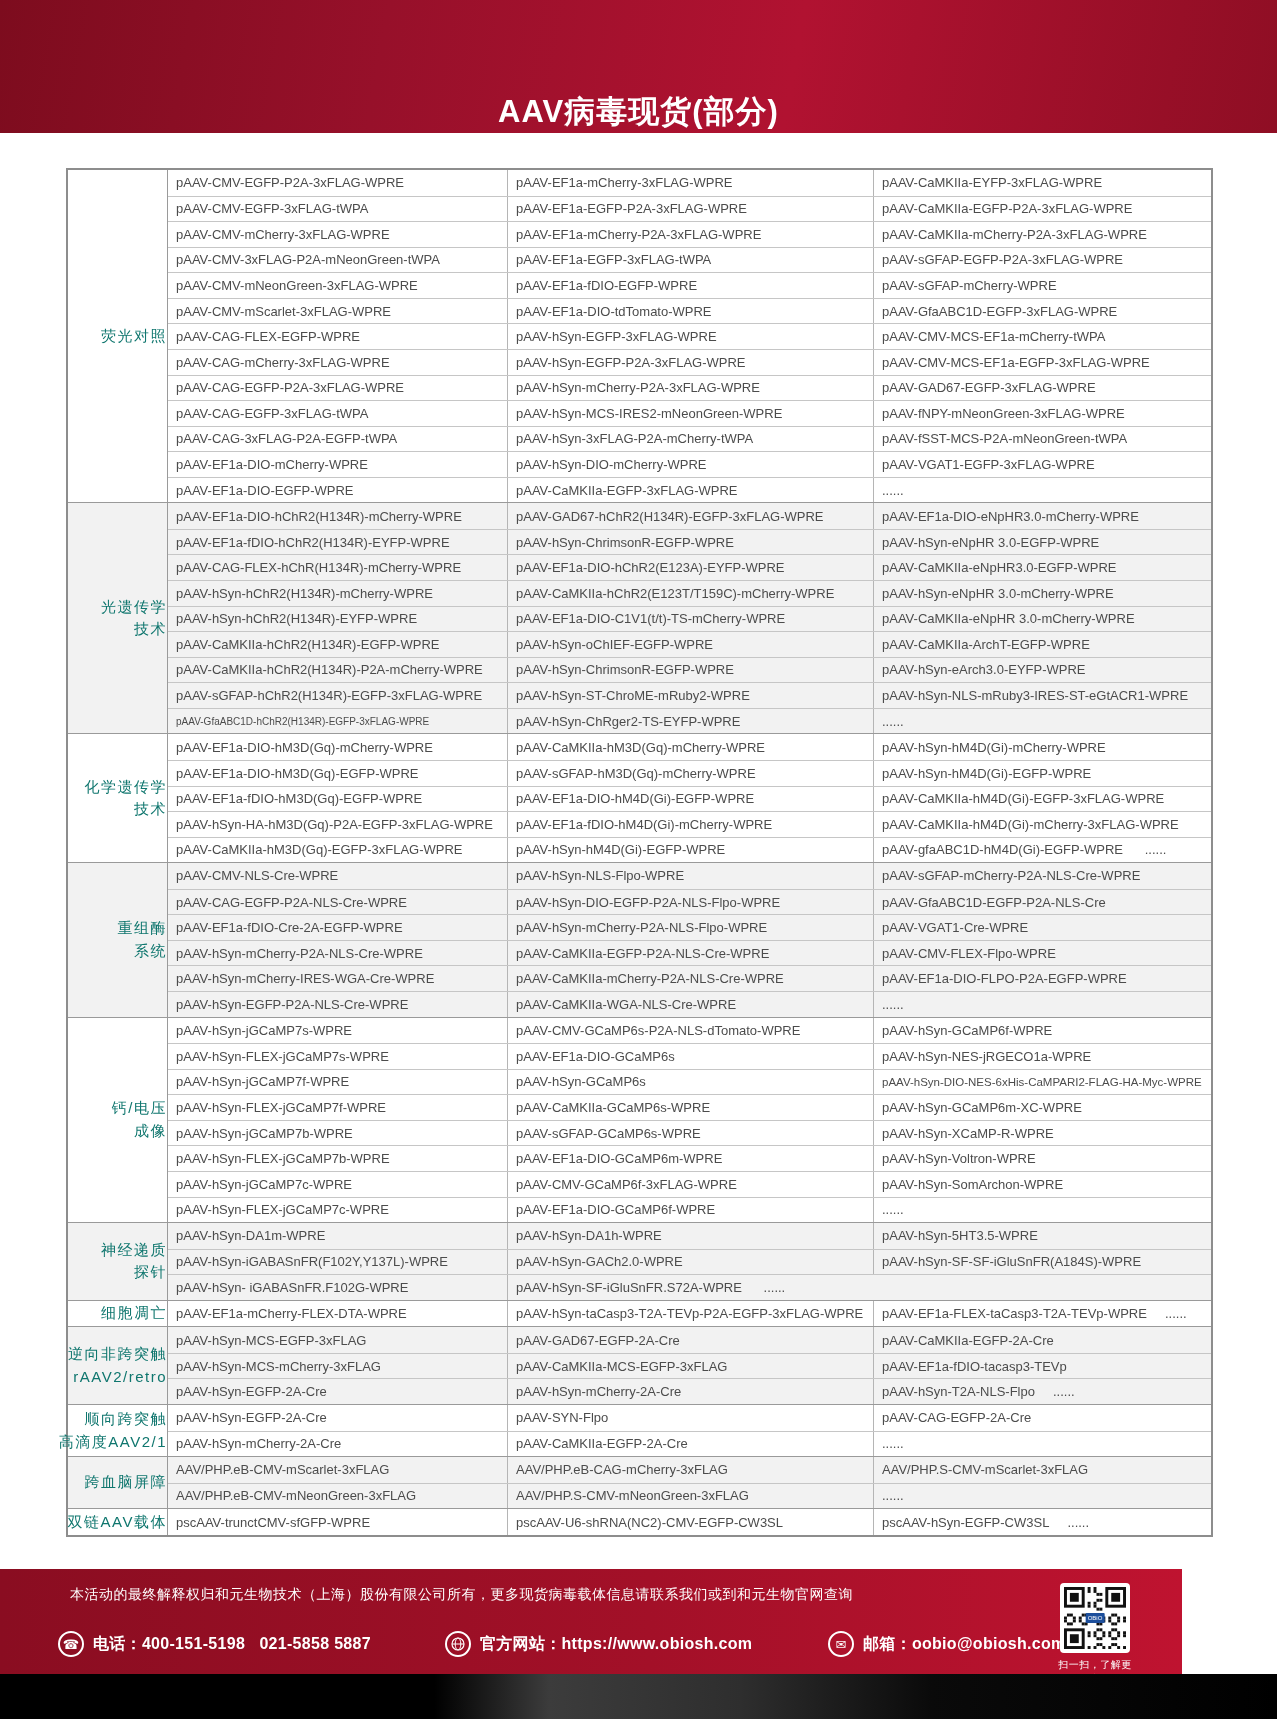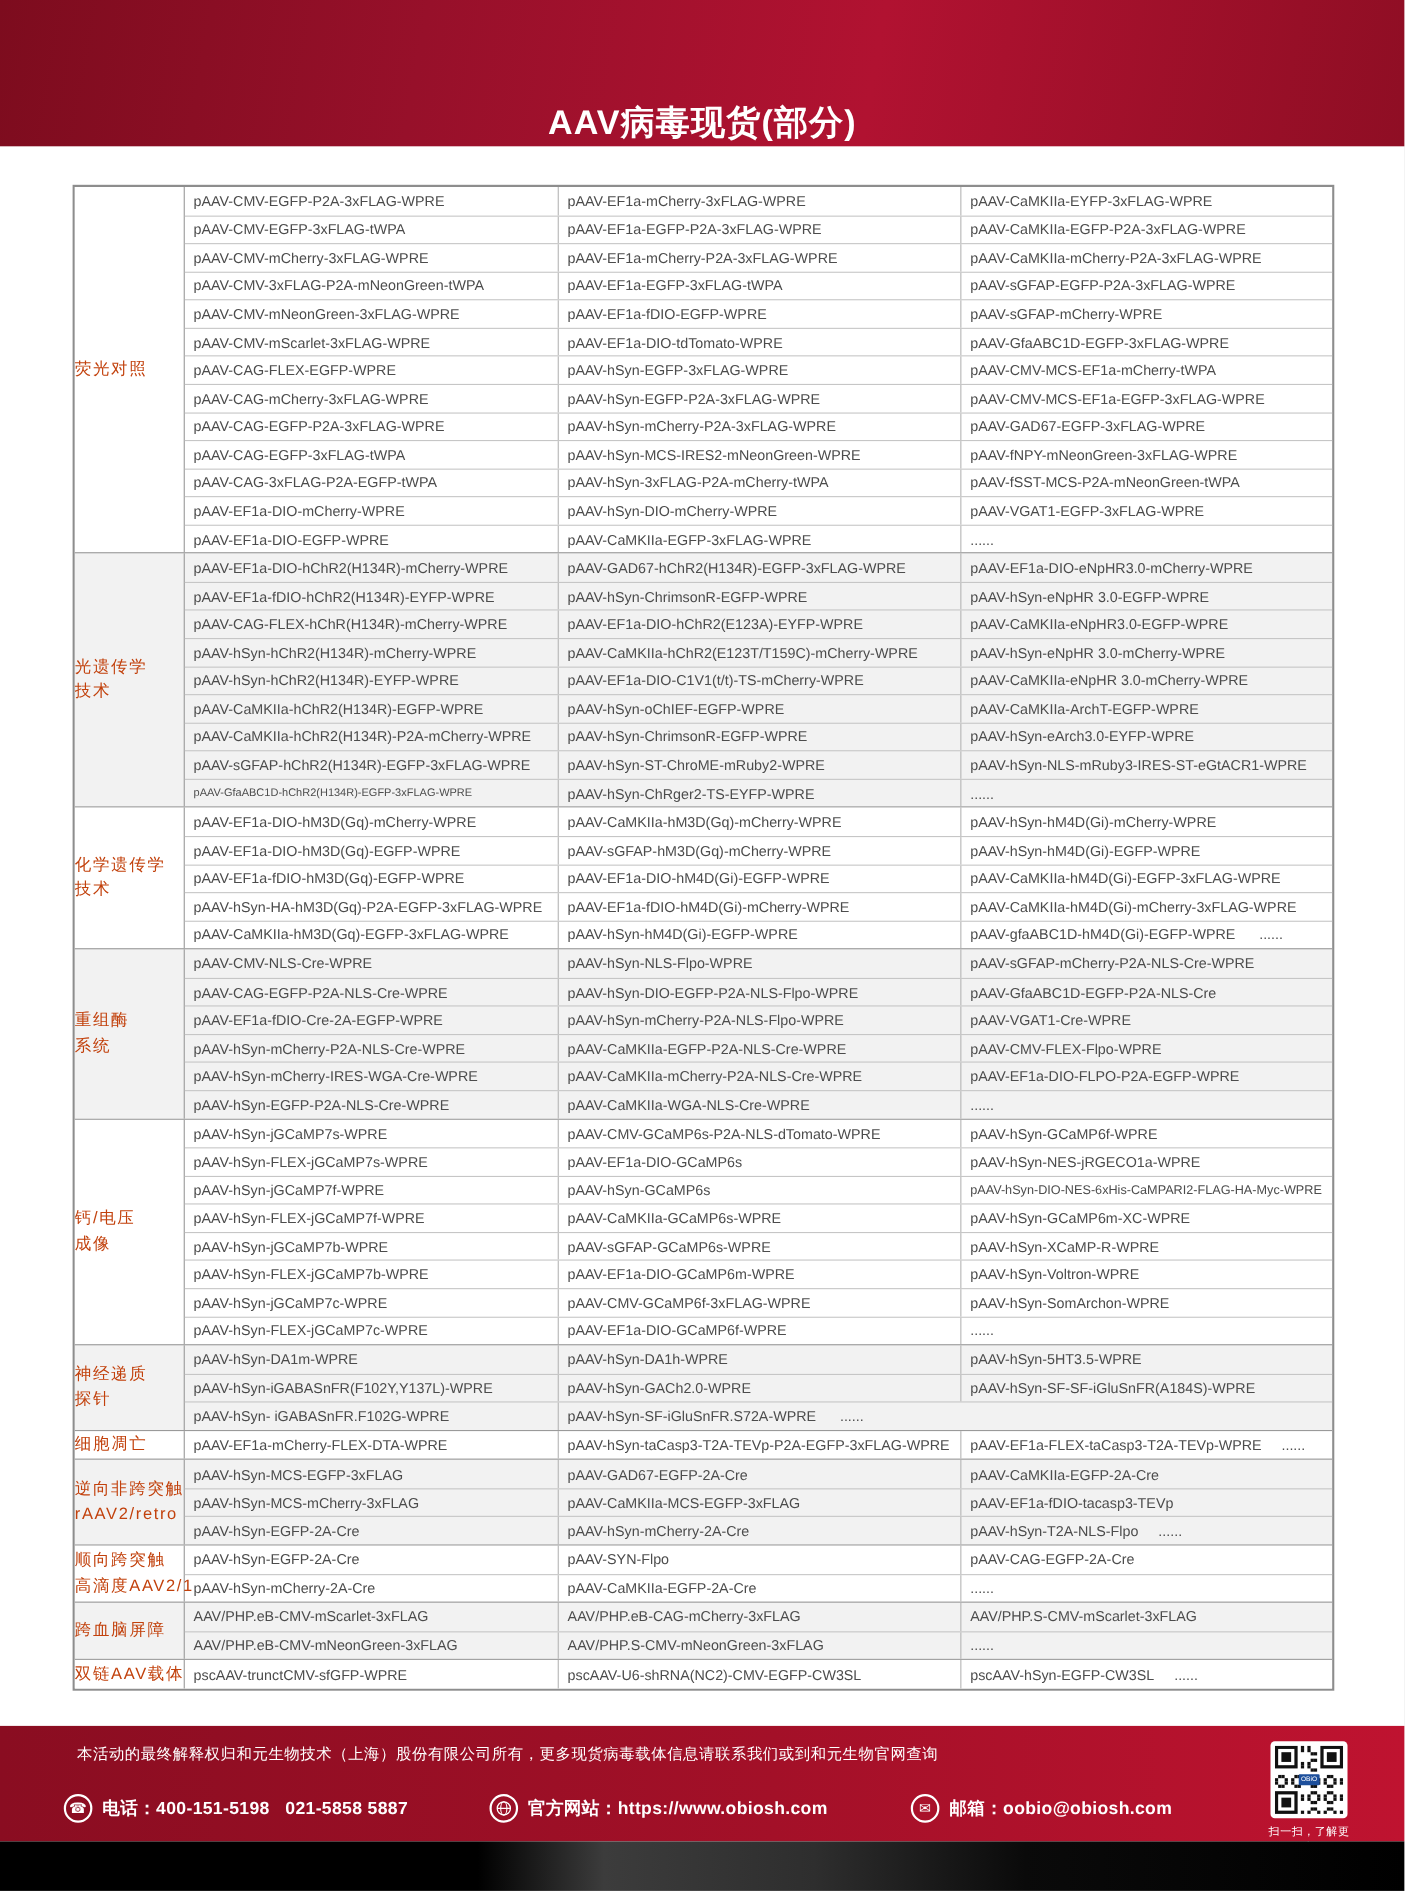--- a/index.html
+++ b/index.html
@@ -10,33 +10,33 @@
           background:linear-gradient(100deg,#7d0c1e 0%,#97102a 30%,#b11231 62%,#8f0e24 100%);
           display:flex;align-items:flex-end;justify-content:center;}
   .banner h1{margin:0;color:#ffffff;font-size:31px;font-weight:bold;letter-spacing:1px;}
   
   .table-wrap{position:absolute;left:66px;top:168px;width:1147px;box-sizing:border-box;
               border:2px solid #8d8d8d;background:#ffffff;}
   .section{display:flex;border-top:1px solid #9a9a9a;background:#ffffff;}
   .section:first-child{border-top:none;}
   .section.alt{background:#f2f2f2;}
   .cat{flex:0 0 100px;width:100px;box-sizing:border-box;border-right:1px solid #9a9a9a;
-       display:flex;flex-direction:column;justify-content:center;align-items:flex-start;
-       color:#c2410c;font-size:15px;line-height:1.5;text-align:center;}
+       display:flex;flex-direction:column;justify-content:center;align-items:flex-end;
+       color:#0f766e;font-size:15px;line-height:1.5;text-align:center;}
   .cat-line{white-space:nowrap;letter-spacing:1.5px;}
   .rows{flex:1;display:flex;flex-direction:column;min-width:0;}
   .row{display:flex;height:25.57px;box-sizing:border-box;border-top:1px solid #c6c6c6;min-width:0;}
   .rows .row:first-child{border-top:none;}
   .cell{display:flex;align-items:center;box-sizing:border-box;padding:0 6px 0 8px;
         font-size:13px;color:#4c4c4c;white-space:nowrap;overflow:hidden;}
   .c0{flex:0 0 340px;border-right:1px solid #b5b5b5;}
   .c1{flex:0 0 366px;border-right:1px solid #b5b5b5;}
   .c2{flex:1;}
   
-  .footer{position:absolute;left:0;top:1569px;width:1277px;height:105px;
+  .footer{position:absolute;left:0;top:1569px;width:1182px;height:105px;
           background:linear-gradient(90deg,#8a0d21 0%,#a31028 55%,#bf1330 100%);color:#fff;}
   .disclaimer{position:absolute;left:70px;top:17px;margin:0;font-size:14px;letter-spacing:0.5px;}
   .contact{position:absolute;top:62px;display:flex;align-items:center;gap:9px;
            font-size:16px;font-weight:bold;letter-spacing:0.3px;white-space:nowrap;}
   .contact.phone{left:58px;}
   .contact.site{left:445px;}
   .contact.mail{left:828px;}
   .cicon{width:26px;height:26px;box-sizing:border-box;border:2px solid #ffffff;border-radius:50%;
          display:flex;align-items:center;justify-content:center;font-size:13px;font-weight:normal;flex:0 0 26px;}
   .cicon svg{display:block;}

